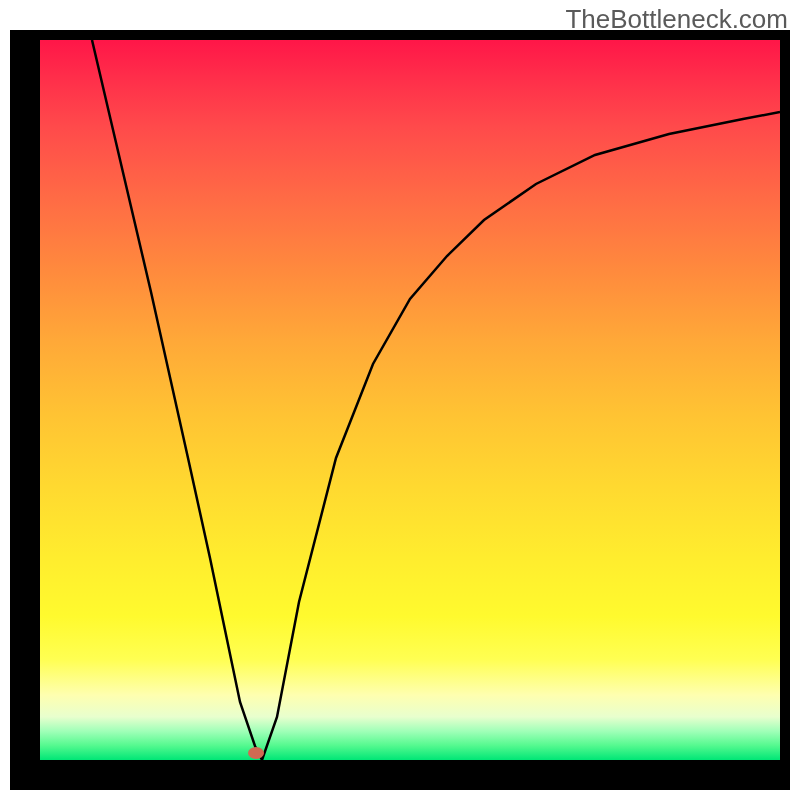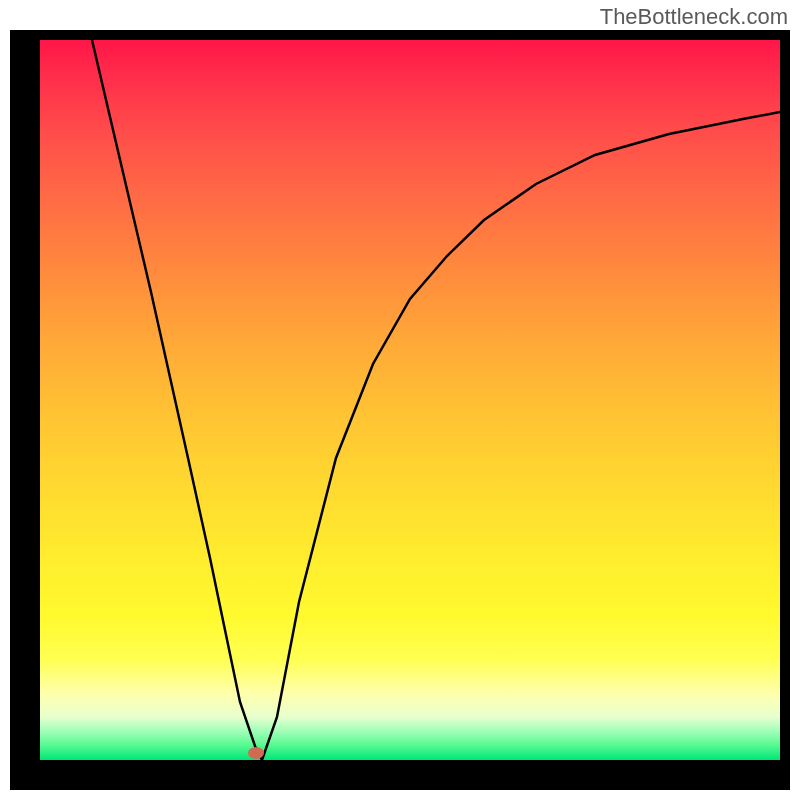--- a/index.html
+++ b/index.html
@@ -10,21 +10,21 @@
     }
     .container {
       width: 800px;
       height: 800px;
       position: relative;
     }
     .attribution {
       position: absolute;
       top: 4px;
       right: 12px;
-      font-size: 22px;
+      font-size: 26px;
       color: #5a5a5a;
       font-family: Arial, sans-serif;
       z-index: 10;
     }
     .chart-outer {
       position: absolute;
       top: 30px;
       left: 10px;
       width: 780px;
       height: 760px;

